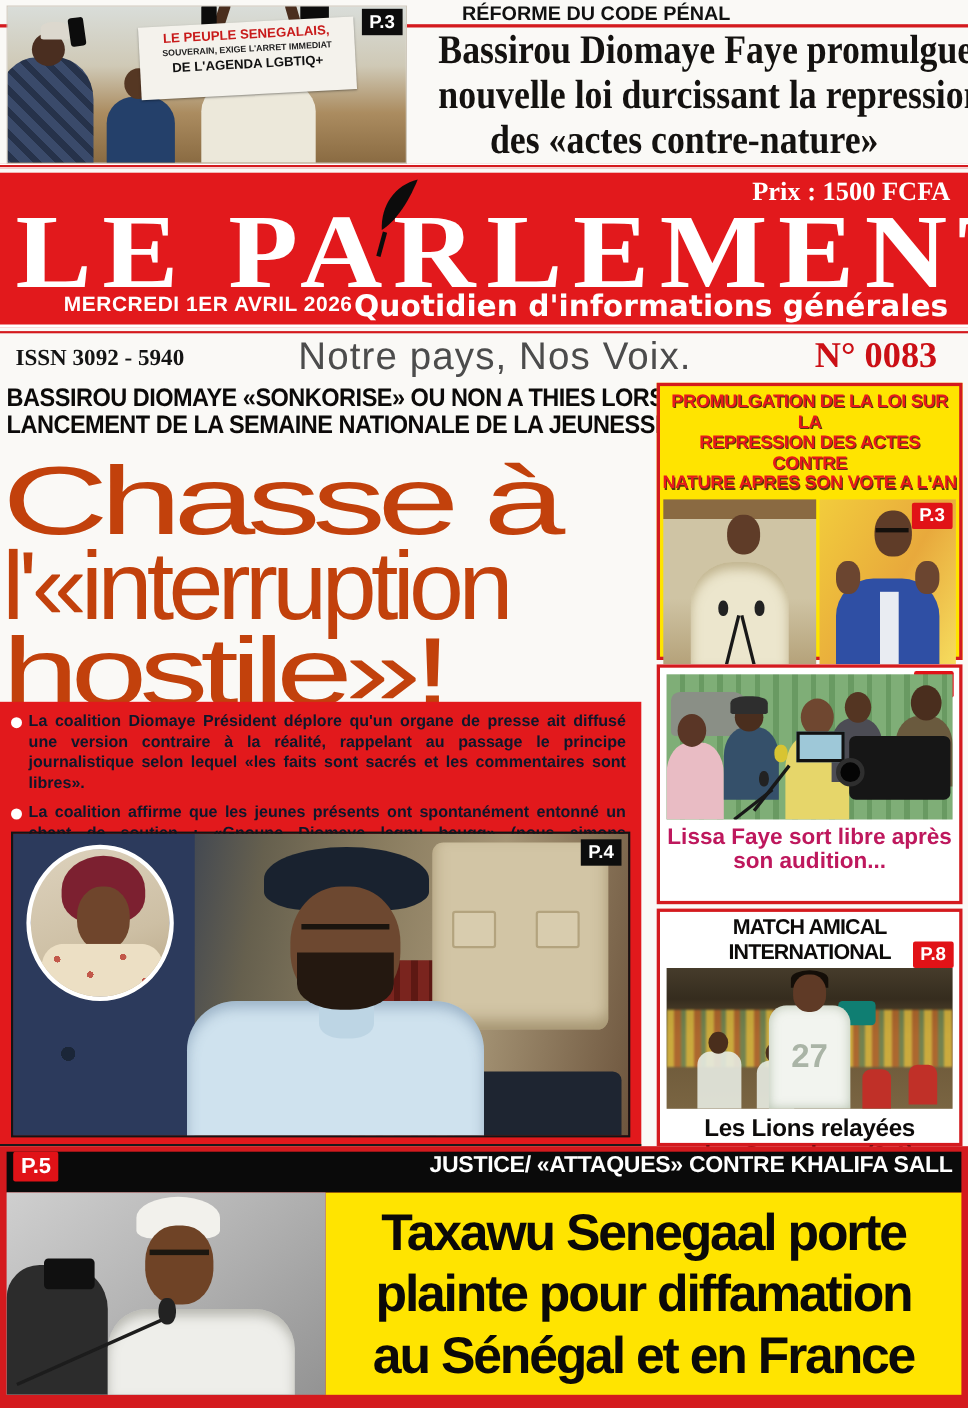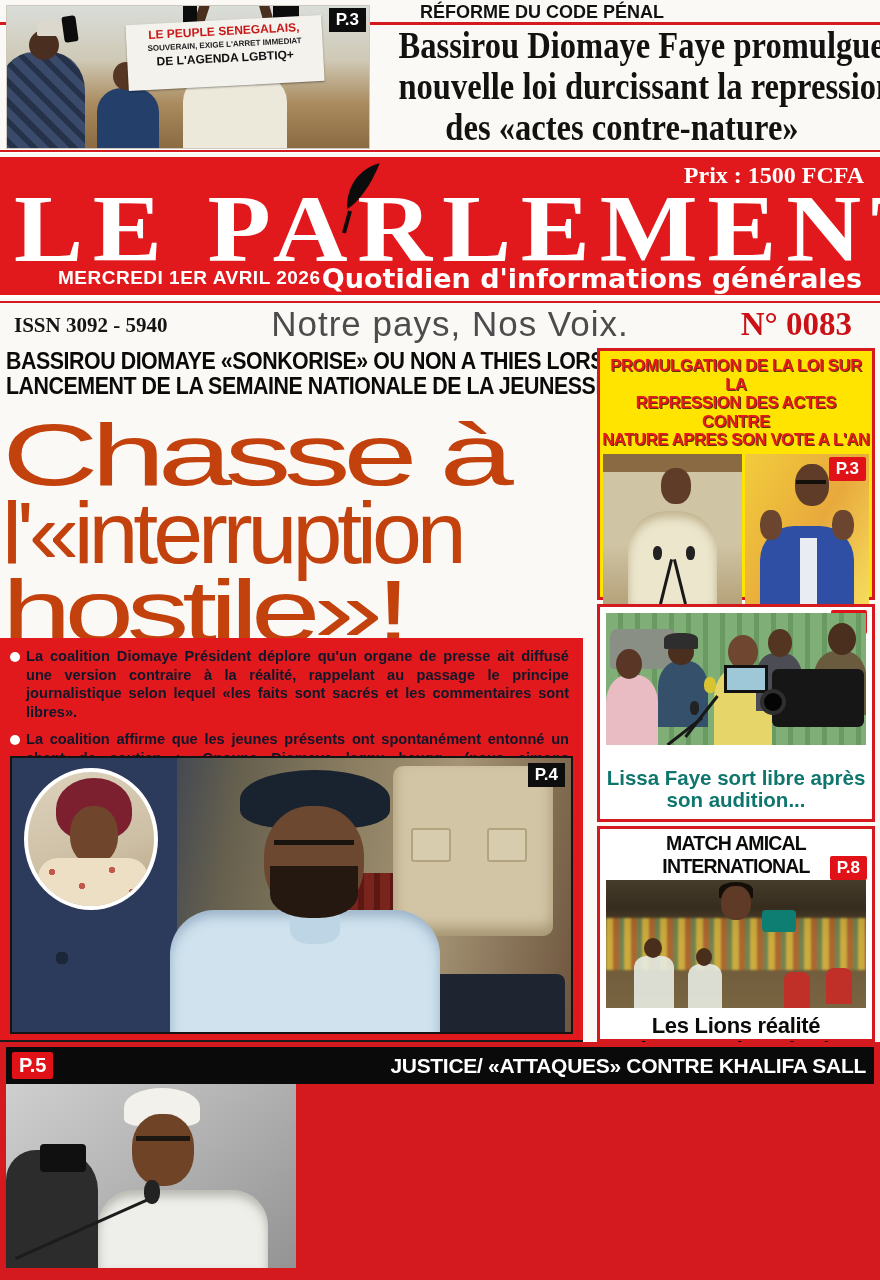--- a/index.html
+++ b/index.html
@@ -116,21 +116,21 @@
   .box-surete { top:604px; height:218px; }
   .surete-header { position:relative; text-align:center; font-weight:bold; font-size:22px; color:#0d0b0a; padding-top:3px; letter-spacing:-0.3px; }
   .surete-badge { position:absolute; right:5px; top:3px; }
   .surete-photo { position:relative; height:132px; margin:3px 6px 0; overflow:hidden;
                   background:repeating-linear-gradient(90deg,#7fae77 0 12px,#699a62 12px 17px); }
   .sp-car { position:absolute; left:4px; top:16px; width:70px; height:40px; background:#8a8f86; border-radius:8px 14px 4px 4px; }
   .sp-person { position:absolute; border-radius:40% 40% 0 0; }
   .camera-body { position:absolute; right:2px; bottom:18px; width:92px; height:58px; background:#161616; border-radius:6px; }
   .camera-lens { position:absolute; right:80px; bottom:30px; width:26px; height:26px; background:#050505; border:4px solid #2e2e2e; border-radius:50%; }
   .camera-screen { position:absolute; right:98px; bottom:52px; width:44px; height:28px; background:#9ec8d8; border:3px solid #111; }
-  .surete-caption { text-align:center; font-weight:bold; font-size:20.5px; line-height:21.5px; color:#0f766e; margin-top:22px; }
+  .surete-caption { text-align:center; font-weight:bold; font-size:20.5px; line-height:21.5px; color:#be185d; margin-top:5px; }
 
   .box-match { top:826px; height:216px; }
   .match-header { text-align:center; font-weight:bold; font-size:19.5px; color:#0d0b0a; padding-top:3px; letter-spacing:-0.8px; }
   .match-badge { position:absolute; right:5px; top:27px; z-index:3; }
   .match-photo { position:relative; height:128px; margin:2px 6px 0; overflow:hidden;
                  background:linear-gradient(180deg,#463c2b 0%,#352c1e 22%,#6a5638 48%,#7a6542 100%); }
   .crowd-band { position:absolute; left:0; top:38px; width:100%; height:52px; opacity:.85;
                 background:repeating-linear-gradient(90deg,rgba(232,196,64,.9) 0 7px,rgba(196,110,44,.85) 7px 13px,rgba(120,150,90,.8) 13px 18px); filter:blur(1px); }
   .teal-flag { position:absolute; right:70px; top:30px; width:34px; height:22px; background:#0f7e72; border-radius:4px; }
   .jersey { position:absolute; left:50%; top:34px; transform:translateX(-50%); width:74px; height:94px; background:#f2f4ef;
@@ -141,21 +141,21 @@
   .teammate { position:absolute; width:40px; height:52px; background:#e7ebe2; border-radius:12px 12px 0 0; opacity:.9; }
   .opponent { position:absolute; width:26px; height:36px; background:#c03028; border-radius:8px 8px 0 0; }
   .match-caption { text-align:center; font-weight:bold; font-size:22px; line-height:23.5px; color:#0d0b0a; margin-top:6px; letter-spacing:-0.3px; }
 
   .badge { display:inline-block; color:#fff; font-weight:bold; font-size:17px; line-height:24px; padding:0 7px; }
   .badge-red { background:#e11217; border-radius:2px; }
   .badge-black { background:#0d0d0d; }
 
   
   .bottom { position:absolute; left:0; top:1042px; width:880px; height:238px; background:#d41a1e; padding:5px 6px 6px; }
-  .bottom-bar { position:relative; height:37px; background:#0a0a0a; display:flex; align-items:center; }
+  .bottom-bar { position:relative; height:37px; background:#0a0a0a; display:flex; align-items:flex-start; }
   .bottom-badge { margin-left:6px; font-size:20px; line-height:27px; }
   .bottom-kicker { margin-left:auto; color:#fff; font-weight:bold; font-size:21px; letter-spacing:-0.3px; padding-right:8px; }
   .bottom-row { display:flex; height:184px; }
   .bottom-photo { position:relative; width:290px; height:184px; overflow:hidden;
                   background:linear-gradient(140deg,#cfcfcf 0%,#b5b5b5 45%,#939393 100%); }
   .cameraman { position:absolute; left:0; bottom:0; width:92px; height:118px; background:#2c2c2c; border-radius:30px 40px 0 0; }
   .camera-box { position:absolute; left:34px; bottom:96px; width:46px; height:28px; background:#101010; border-radius:4px; }
   .kh-cap { position:absolute; left:118px; top:4px; width:76px; height:38px; background:#f2f1ec; border-radius:50% 50% 20% 20%; }
   .kh-face { position:absolute; left:126px; top:30px; width:62px; height:72px; background:#6f4326; border-radius:45%; }
   .kh-glasses { position:absolute; left:130px; top:52px; width:54px; height:5px; background:#1c1710; }
@@ -333,25 +333,28 @@
       <span class="badge badge-red match-badge">P.8</span>
       <figure class="match-photo">
         <div class="crowd-band"></div>
         <div class="teal-flag"></div>
         <div class="teammate" style="left:28px;bottom:0;"></div>
         <div class="head-dot" style="left:38px;bottom:50px;width:18px;height:20px;background:#4a2e1c;"></div>
         <div class="teammate" style="left:82px;bottom:0;width:34px;height:44px;"></div>
         <div class="head-dot" style="left:90px;bottom:42px;width:16px;height:18px;background:#4a2e1c;"></div>
         <div class="opponent" style="right:56px;bottom:0;"></div>
         <div class="opponent" style="right:14px;bottom:4px;"></div>
+        <div class="jersey">
+          <span class="jersey-num">27</span>
+        </div>
         <div class="player-hair"></div>
         <div class="player-head"></div>
       </figure>
       <div class="match-caption">
-        <div>Les Lions réalité</div>
+        <div>Les Lions relayées</div>
         <div>les Scorpions (3-1)</div>
       </div>
     </div>
   </aside>
 
   <section class="bottom">
     <div class="bottom-bar">
       <span class="badge badge-red bottom-badge">P.5</span>
       <span class="bottom-kicker">JUSTICE/ «ATTAQUES» CONTRE KHALIFA SALL</span>
     </div>
@@ -359,16 +362,21 @@
       <figure class="bottom-photo">
         <div class="cameraman"></div>
         <div class="camera-box"></div>
         <div class="kh-robe"></div>
         <div class="kh-cap"></div>
         <div class="kh-face"></div>
         <div class="kh-glasses"></div>
         <div class="kh-micline"></div>
         <div class="kh-michead"></div>
       </figure>
+      <div class="bottom-yellow">
+        <div class="bottom-hl">Taxawu Senegaal porte</div>
+        <div class="bottom-hl">plainte pour diffamation</div>
+        <div class="bottom-hl">au Sénégal et en France</div>
+      </div>
     </div>
   </section>
 
 </div>
 
 </body></html>

